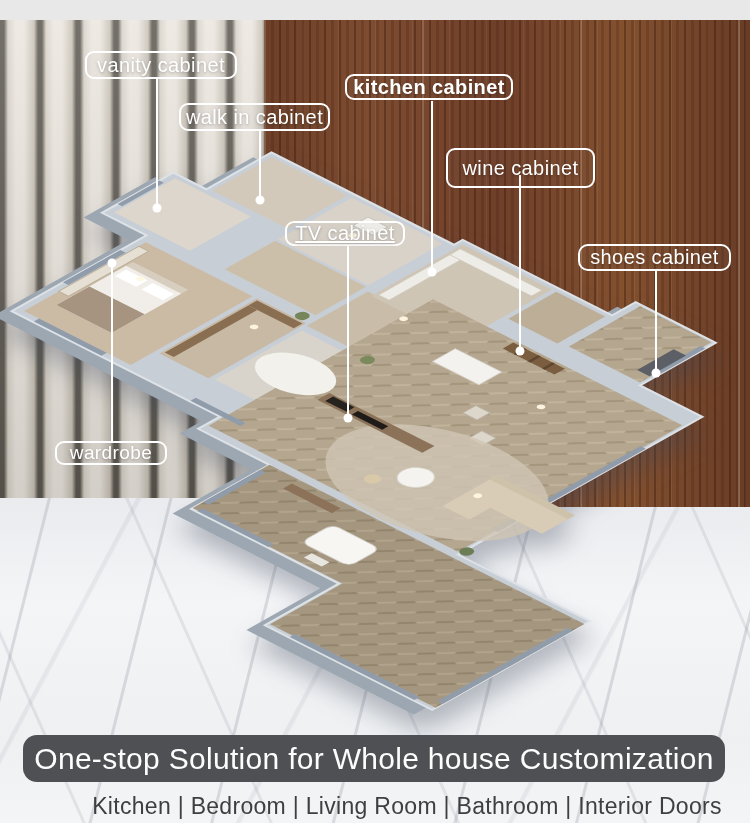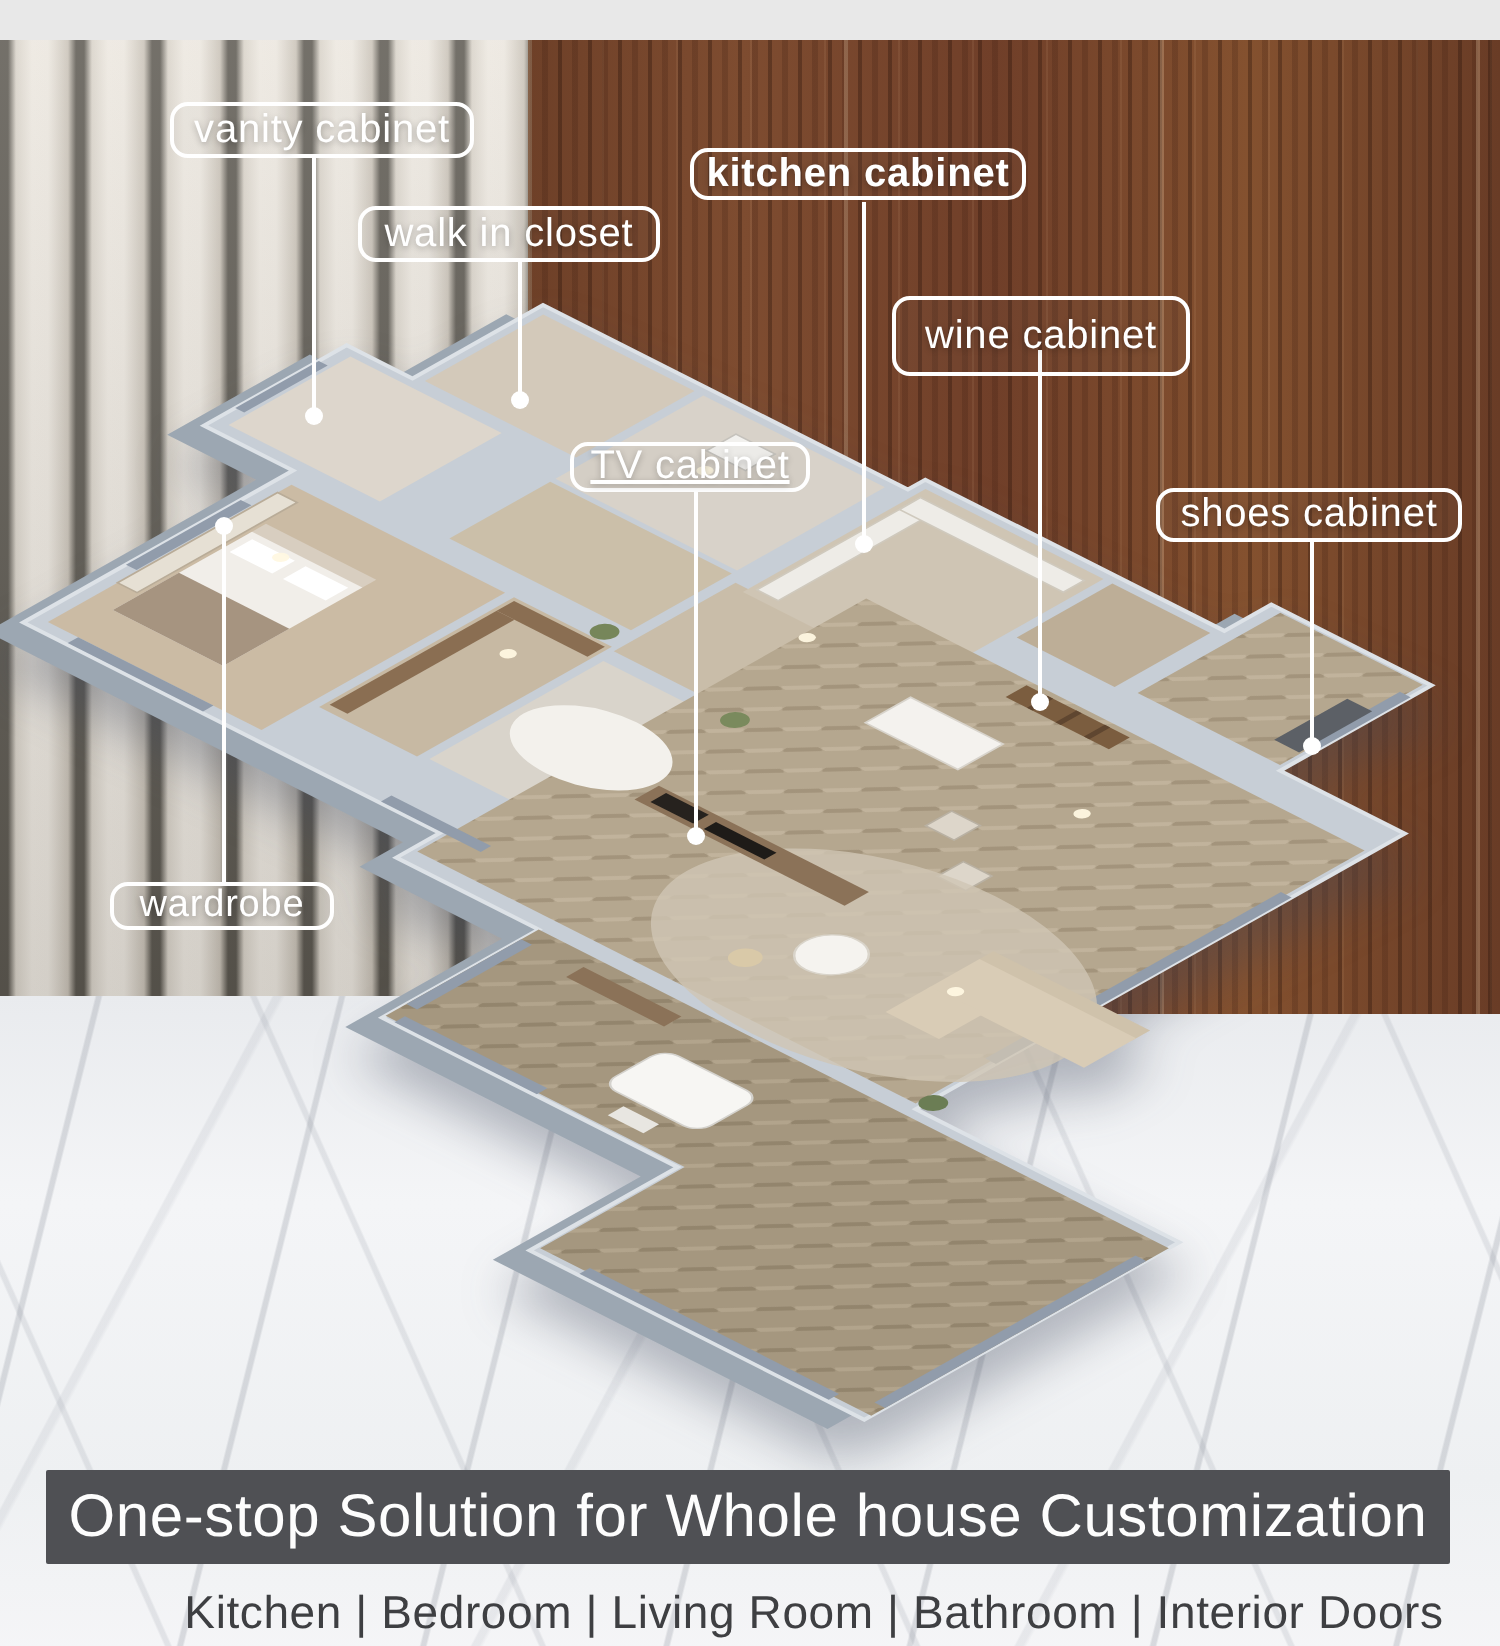--- a/index.html
+++ b/index.html
@@ -47,21 +47,21 @@
     position:absolute;display:flex;align-items:center;justify-content:center;
     border:2px solid var(--label_border);border-radius:9px;
     color:#ffffff;font-size:20px;letter-spacing:.4px;white-space:nowrap;
     background:rgba(130,130,130,.05);
     text-shadow:0 1px 3px rgba(0,0,0,.25);
     box-sizing:border-box;
   }
   
   .banner{
     position:absolute;left:23px;top:715px;width:702px;height:47px;
-    background:var(--banner_bg);border-radius:1px;
+    background:var(--banner_bg);border-radius:14px;
     display:flex;align-items:center;justify-content:center;
     color:#fdfdfd;font-size:30px;letter-spacing:.3px;white-space:nowrap;
   }
   .footer-cats{
     position:absolute;left:0;top:769px;width:750px;height:34px;
     display:flex;align-items:center;justify-content:center;
     color:#3e3f42;font-size:23px;letter-spacing:.3px;white-space:nowrap;padding-left:32px;
   }
 </style>
 </head>
@@ -193,23 +193,23 @@
     <circle cx="520" cy="331" r="4.5"></circle>
     <line x1="348" y1="226" x2="348" y2="398"></line>
     <circle cx="348" cy="398" r="4.5"></circle>
     <line x1="656" y1="251" x2="656" y2="353"></line>
     <circle cx="656" cy="353" r="4.5"></circle>
     <line x1="112" y1="421" x2="112" y2="243"></line>
     <circle cx="112" cy="243" r="4.5"></circle>
   </svg>
 
   <div class="callout" style="left:85px;top:31px;width:152px;height:28px;">vanity cabinet</div>
-  <div class="callout" style="left:179px;top:83px;width:151px;height:28px;">walk in closet</div>
+  <div class="callout" style="left:179px;top:83px;width:151px;height:28px;">walk in cabinet</div>
   <div class="callout" style="left:345px;top:54px;width:168px;height:26px;font-weight:bold;">kitchen cabinet</div>
   <div class="callout" style="left:446px;top:128px;width:149px;height:40px;">wine cabinet</div>
   <div class="callout" style="left:285px;top:201px;width:120px;height:25px;text-decoration:underline;">TV cabinet</div>
-  <div class="callout" style="left:578px;top:224px;width:153px;height:27px;">shoes cabinet</div>
+  <div class="callout" style="left:578px;top:224px;width:153px;height:27px;border-radius:10px;">shoes cabinet</div>
   <div class="callout" style="left:55px;top:421px;width:112px;height:24px;font-size:19px;">wardrobe</div>
 
   <div class="banner">One-stop Solution for Whole house Customization</div>
   <div class="footer-cats">Kitchen | Bedroom | Living Room | Bathroom | Interior Doors</div>
 
 </div>
 
 </body></html>

